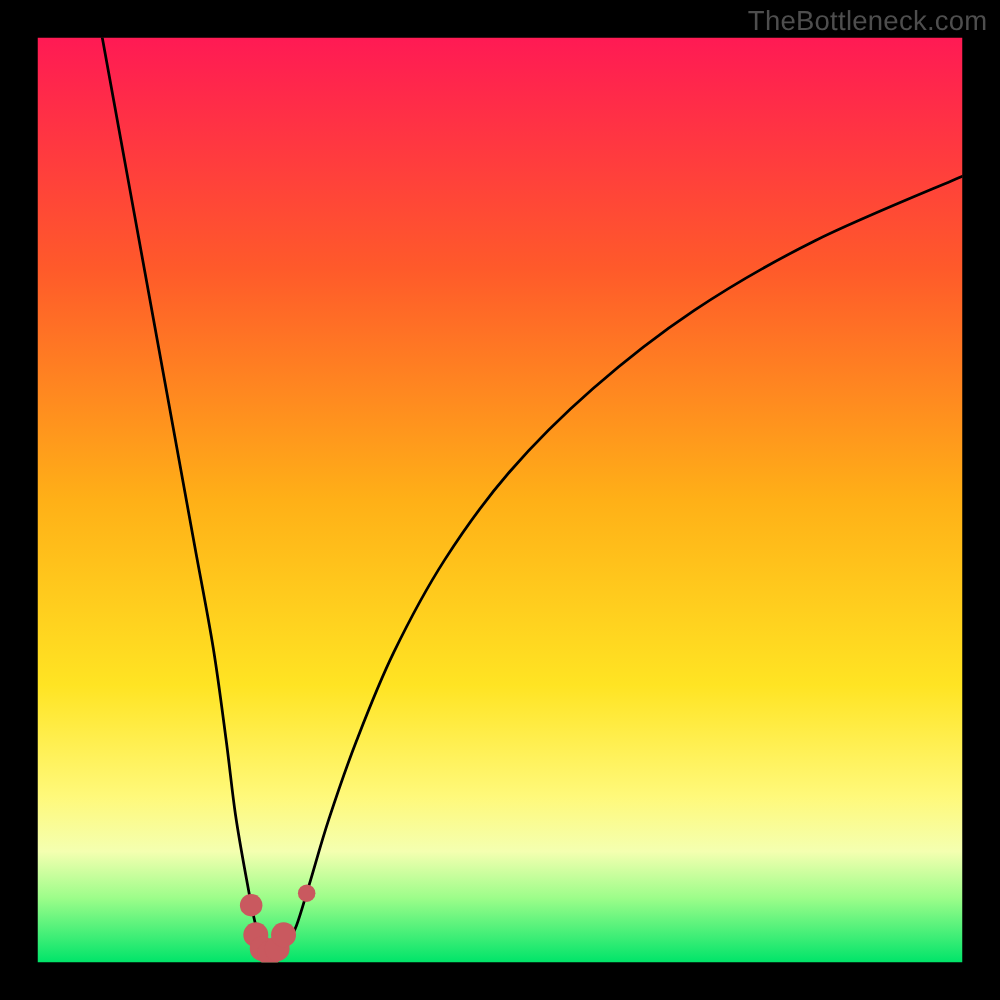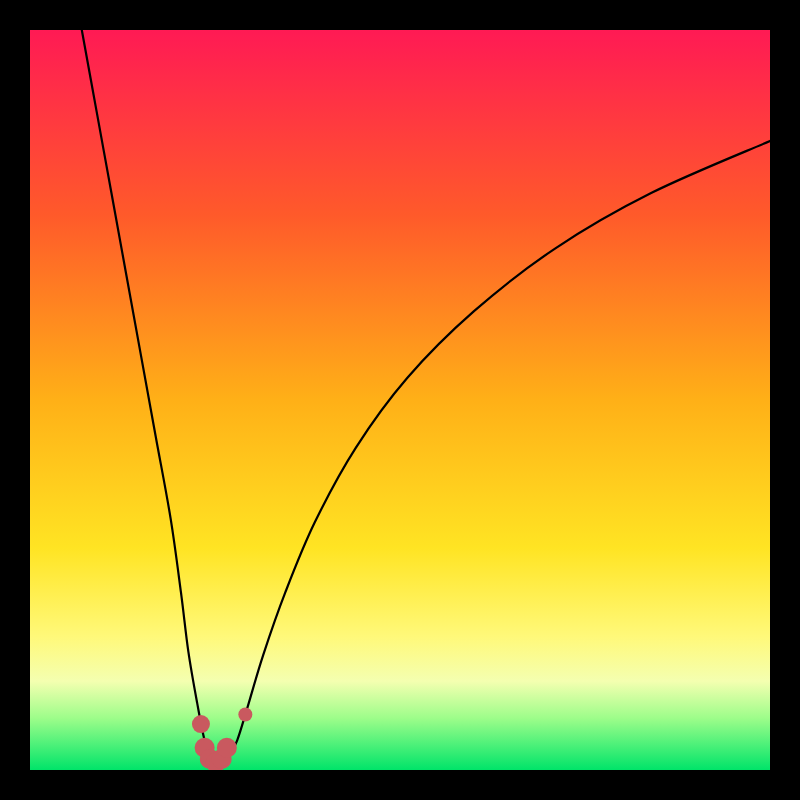--- a/index.html
+++ b/index.html
@@ -69,14 +69,15 @@
           <circle cx="174.64000000000001" cy="717.8" r="10" fill="#c9595f"></circle>
           <circle cx="179.82" cy="728.9" r="10" fill="#c9595f"></circle>
           <circle cx="185.74" cy="732.6" r="10" fill="#c9595f"></circle>
           <circle cx="191.66" cy="728.9" r="10" fill="#c9595f"></circle>
           <circle cx="196.84" cy="717.8" r="10" fill="#c9595f"></circle>
           <circle cx="215.34000000000003" cy="684.5" r="7" fill="#c9595f"></circle>
         </g>
     </svg>
   </div>
 
+  <div class="watermark">TheBottleneck.com</div>
 
 </div>
 
 </body></html>

